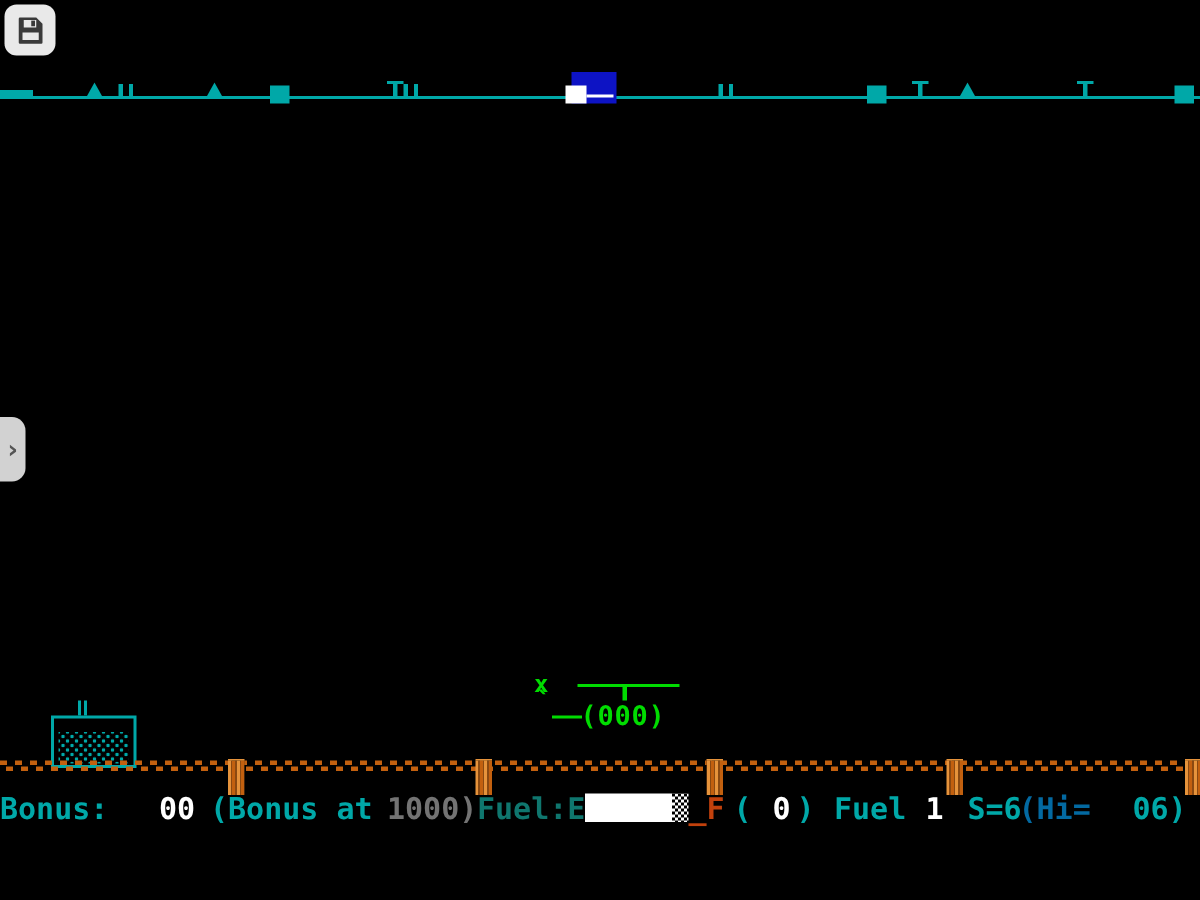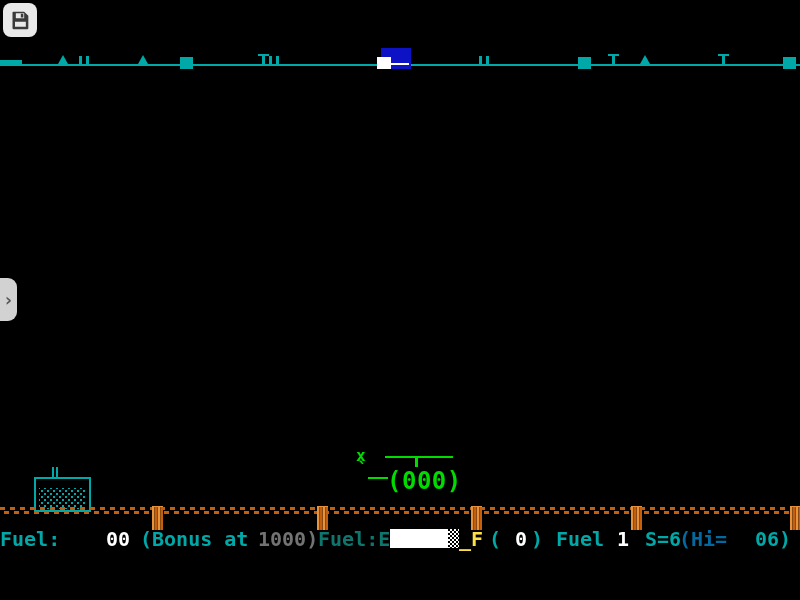--- a/index.html
+++ b/index.html
@@ -31,21 +31,21 @@
   #building-box{position:absolute;left:34px;top:477px;width:57px;height:35px;
     border:2px solid var(--teal);box-sizing:border-box;background:#000;}
   #building-fill{position:absolute;left:39px;top:488px;width:47px;height:21px;
     background-image:radial-gradient(var(--teal) 1px,transparent 1.4px),
                      radial-gradient(var(--teal) 1px,transparent 1.4px);
     background-size:6px 6px;background-position:0 0,3px 3px;}
   
   .heli-txt{position:absolute;color:var(--green);font-weight:bold;white-space:pre;}
   #heli-smoke{left:356px;top:446px;font-size:16px;}
   #heli-spark{left:357px;top:458px;font-size:18px;}
-  #heli-body{left:387px;top:467px;font-size:24px;letter-spacing:0.5px;}
+  #heli-body{left:387px;top:467px;font-size:18px;letter-spacing:0.5px;}
   .heli-shape{position:absolute;background:var(--green);}
   #heli-rotor{left:385px;top:456px;width:68px;height:2px;}
   #heli-mast{left:415px;top:458px;width:3px;height:9px;}
   #heli-tail{left:368px;top:477px;width:20px;height:2px;}
   
   .ground-row{position:absolute;left:0;width:800px;height:3px;
     background:repeating-linear-gradient(90deg,var(--ground) 0 5px,transparent 5px 10px);}
   #ground-row1{top:507px;}
   #ground-row2{top:511px;background-position-x:4px;}
   .post{position:absolute;top:506px;width:11px;height:23px;
@@ -114,26 +114,26 @@
       <div class="post" style="left: 317px;"></div>
       <div class="post" style="left: 471px;"></div>
       <div class="post" style="left: 631px;"></div>
       <div class="post" style="left: 790px;"></div>
     </div>
 
   <div id="status-bar">
     <div id="fuel-bar-solid"></div>
     <div id="fuel-bar-dither"></div>
 
-  <span class="seg" style="left: 0px; color: rgb(0, 168, 168);">Fuel:</span>
+  <span class="seg" style="left: 0px; color: rgb(0, 168, 168);">Bonus:</span>
       <span class="seg" style="left: 106px; color: rgb(255, 255, 255);">00</span>
       <span class="seg" style="left: 140px; color: rgb(0, 168, 168); text-align: right;">(Bonus at</span>
       <span class="seg" style="left: 258px; color: #737373;">1000)</span>
       <span class="seg" style="left: 318px; color: #0f766e;">Fuel:E</span>
-      <span class="seg" style="left: 459px; color: #fde047;">_F</span>
+      <span class="seg" style="left: 459px; color: #c2410c;">_F</span>
       <span class="seg" style="left: 489px; color: rgb(0, 168, 168);">(</span>
       <span class="seg" style="left: 515px; color: rgb(255, 255, 255);">0</span>
       <span class="seg" style="left: 531px; color: rgb(0, 168, 168);">)</span>
       <span class="seg" style="left: 556px; color: rgb(0, 168, 168);">Fuel</span>
       <span class="seg" style="left: 617px; color: rgb(255, 255, 255);">1</span>
       <span class="seg" style="left: 645px; color: rgb(0, 168, 168);">S=6</span>
       <span class="seg" style="left: 679px; color: #0369a1;">(Hi=</span>
       <span class="seg" style="left: 755px; color: rgb(0, 168, 168);">06)</span>
     </div>
 

